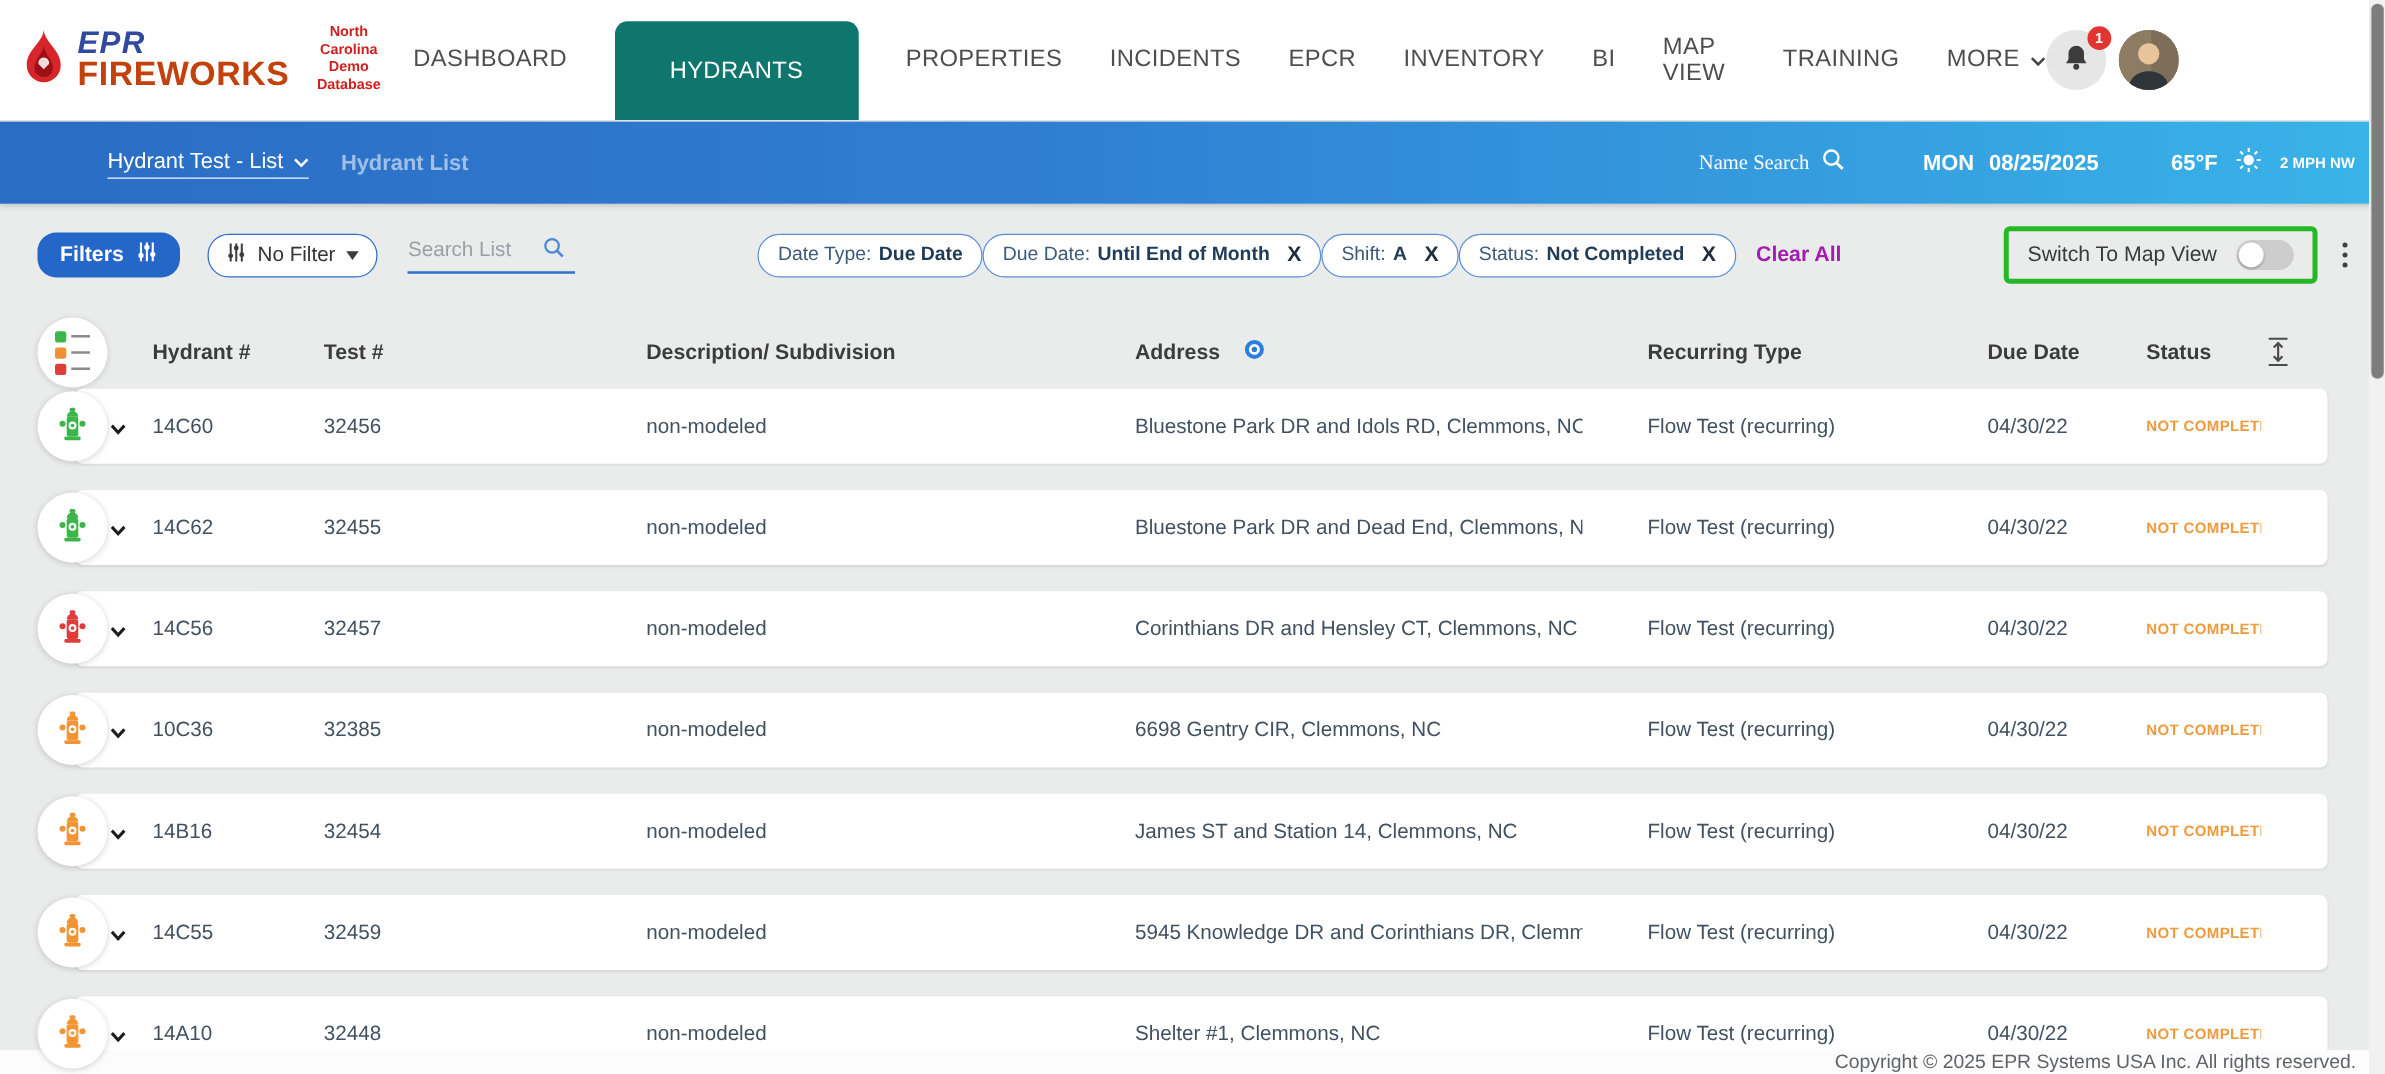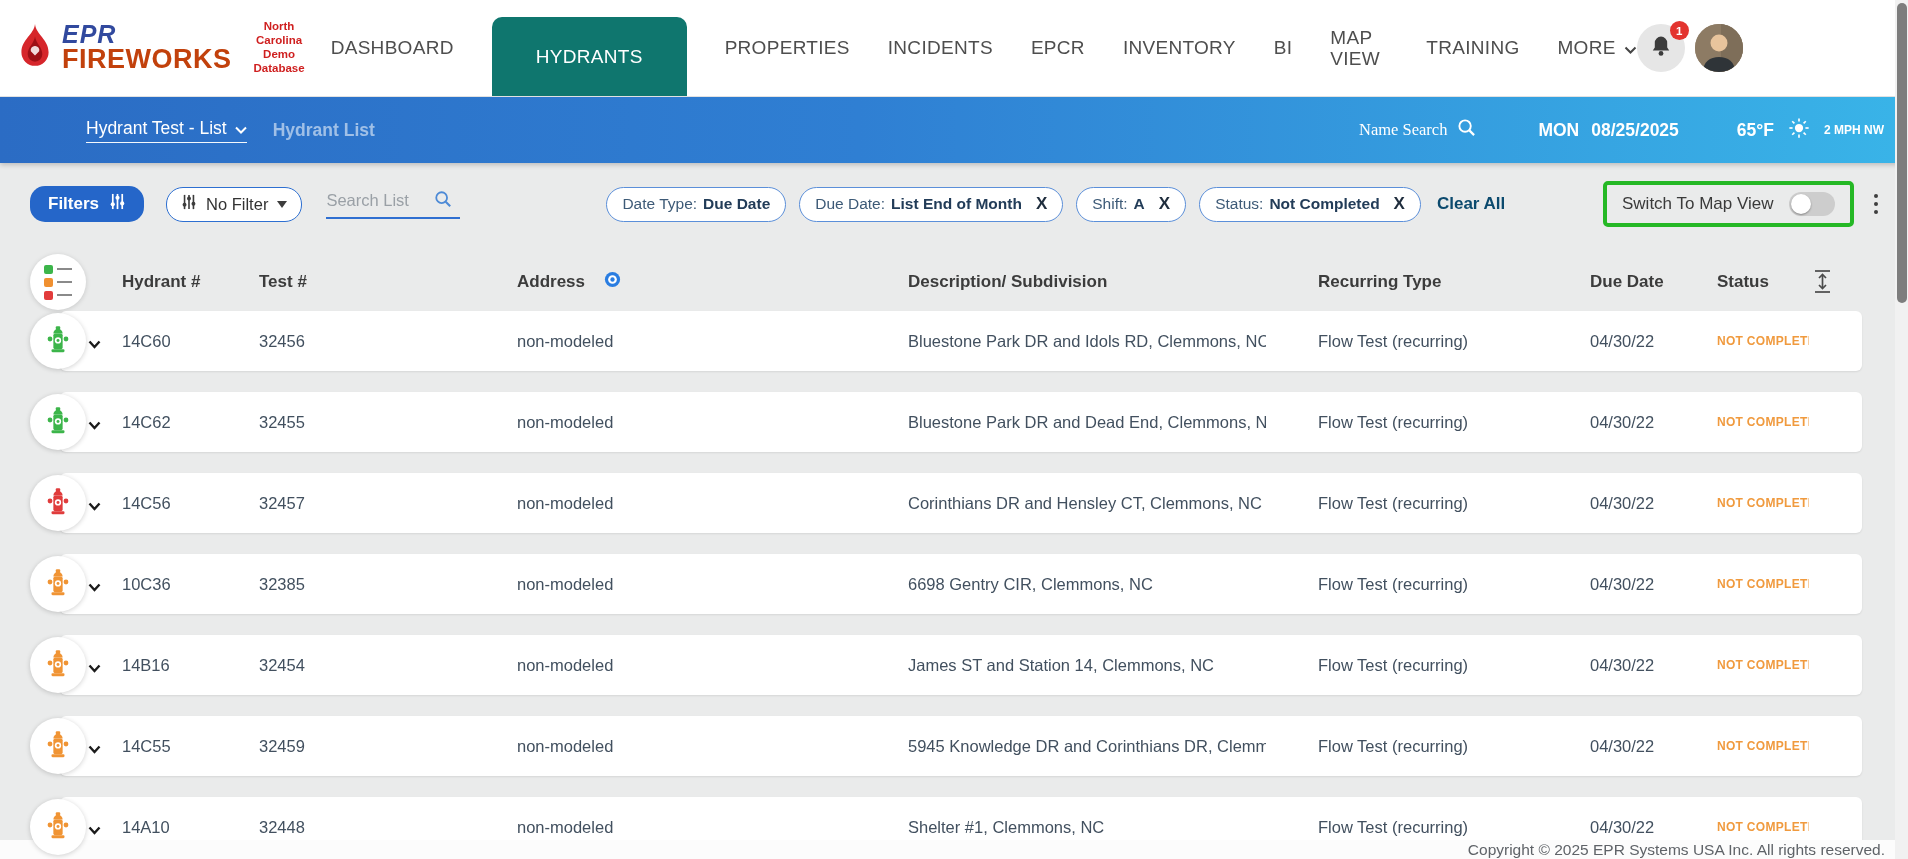--- a/index.html
+++ b/index.html
@@ -50,27 +50,27 @@
   .pill-nofilter { margin-left:22px; background:#fff; border:1.5px solid #2d6fd1; border-radius:17px;
                    height:35px; padding:0 14px; display:flex; align-items:center; gap:9px;
                    font-size:16.5px; color:#333; cursor:pointer; }
   .caret-down { width:0; height:0; border-left:5.5px solid transparent; border-right:5.5px solid transparent;
                 border-top:7px solid #3c3c3c; }
   .search-wrap { margin-left:24px; width:134px; display:flex; align-items:center;
                  border-bottom:2px solid #2f6fd1; padding-bottom:5px; }
   .search-wrap input { border:none; outline:none; background:transparent; width:108px;
                        font-size:16.5px; font-family:"Liberation Sans",sans-serif; color:#333; }
   .search-wrap input::placeholder { color:#9aa0a6; }
-  .chips { margin-left:146px; display:flex; align-items:center; gap:13px; }
+  .chips { margin-left:146px; display:flex; align-items:center; }
   .chip { background:#fff; border:1.5px solid #5b8fd9; border-radius:18px; height:35px;
           padding:0 15px; display:flex; align-items:center; gap:6px; font-size:15.5px;
           color:#3d5a77; white-space:nowrap; }
   .chip b { color:#223c58; }
   .chip .x { font-size:17px; font-weight:bold; color:#1f2d3d; margin-left:8px; cursor:pointer; }
-  .clear-all { margin-left:16px; color:#0c4a6e; font-weight:bold; font-size:17px; cursor:pointer; white-space:nowrap; }
+  .clear-all { margin-left:16px; color:#a21caf; font-weight:bold; font-size:17px; cursor:pointer; white-space:nowrap; }
   .fb-right { margin-left:auto; margin-right:26px; display:flex; align-items:center; gap:16px; }
   .map-toggle-box { border:4px solid #25b825; border-radius:5px; padding:7px 15px;
                     display:flex; align-items:center; gap:15px; }
   .map-toggle-label { font-size:17px; color:#3a3a3a; white-space:nowrap; }
   .toggle { width:46px; height:24px; border-radius:12px; background:#cdcdcd; position:relative; cursor:pointer; }
   .toggle .knob { position:absolute; left:2px; top:2px; width:20px; height:20px; border-radius:50%;
                   background:#fff; box-shadow:0 1px 2px rgba(0,0,0,.35); }
   .kebab { display:flex; flex-direction:column; gap:3.5px; cursor:pointer; padding:4px; }
   .kebab span { width:4.5px; height:4.5px; border-radius:50%; background:#3f3f3f; }
 
@@ -286,21 +286,21 @@
   </div>
 
   <div class="chips" id="chips-list">
       <div class="chip">
     <span>Date Type:</span>
     <b>Due Date</b>
 
   </div>
       <div class="chip">
     <span>Due Date:</span>
-    <b>List End of Month</b>
+    <b>Until End of Month</b>
     <span class="x">X</span>
   </div>
       <div class="chip">
     <span>Shift:</span>
     <b>A</b>
     <span class="x">X</span>
   </div>
       <div class="chip">
     <span>Status:</span>
     <b>Not Completed</b>
@@ -342,32 +342,32 @@
   </div>
   <div class="th">
     <span>Hydrant #</span>
 
   </div>
     <div class="th">
     <span>Test #</span>
 
   </div>
     <div class="th">
+    <span>Description/ Subdivision</span>
+
+  </div>
+    <div class="th">
     <span>Address</span>
     <span>
       <svg width="19" height="19" viewBox="0 0 20 20">
         <circle cx="10" cy="10" r="8" fill="#2a7de1"></circle>
         <circle cx="10" cy="10" r="4.6" fill="#fff"></circle>
         <circle cx="10" cy="10" r="2.3" fill="#2a7de1"></circle>
       </svg>
     </span>
-  </div>
-    <div class="th">
-    <span>Description/ Subdivision</span>
-
   </div>
     <div class="th">
     <span>Recurring Type</span>
 
   </div>
     <div class="th">
     <span>Due Date</span>
 
   </div>
     <div class="th">

